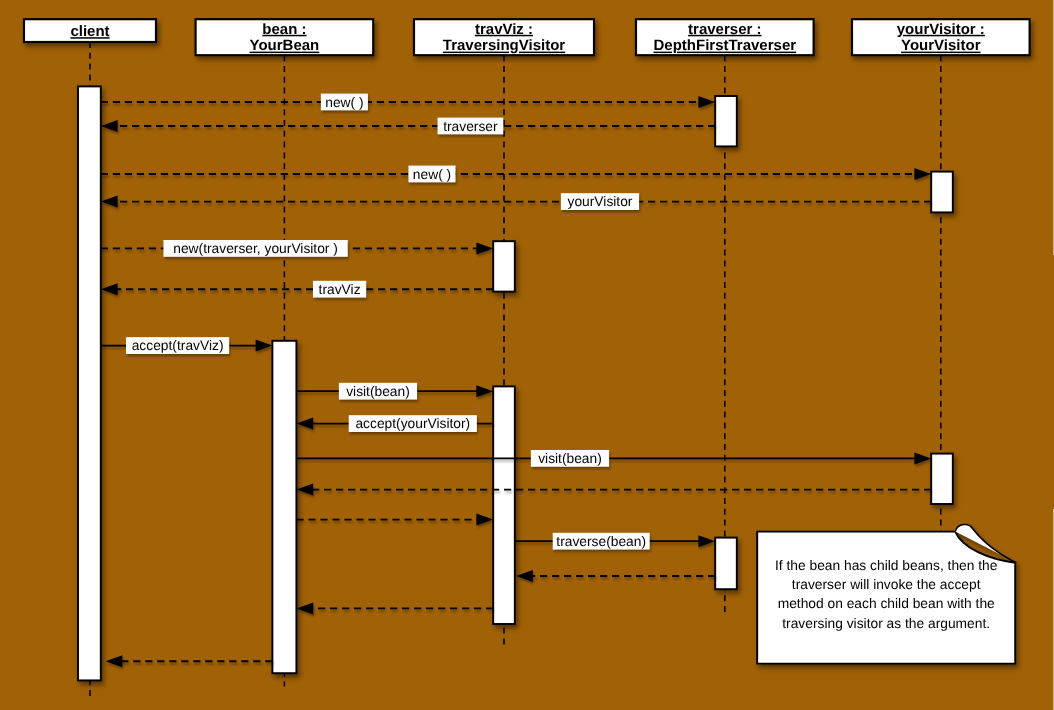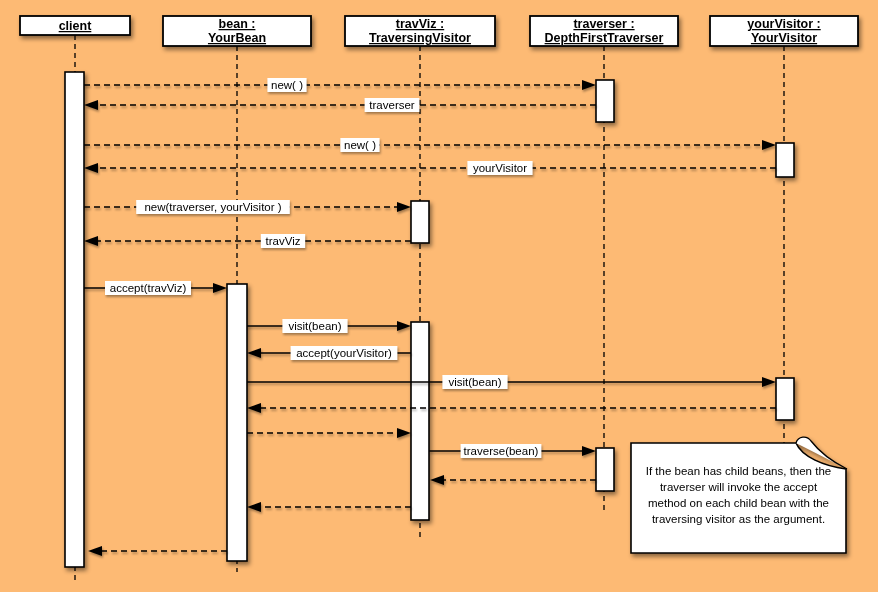--- a/index.html
+++ b/index.html
@@ -1,17 +1,17 @@
 <!DOCTYPE html>
 <html><head>
 <meta charset="utf-8">
 <style>
   html,body { margin:0; padding:0; background:#ffffff; }
   #stage {
-    position:relative; width:878px; height:592px; background:#fdba74;
+    position:relative; width:878px; height:592px; background:#a16207;
     font-family:"Liberation Sans", sans-serif; overflow:hidden;
   }
   svg { display:block; }
   .head-box   { fill:#ffffff; stroke:#000000; stroke-width:1.8; }
   .bar        { fill:#ffffff; stroke:#000000; stroke-width:1.6; }
   .lifeline   { stroke:#000000; stroke-width:1.3; stroke-dasharray:5 4; fill:none; }
   .msg-line-solid  { stroke:#000000; stroke-width:1.4; fill:none; }
   .msg-line-dashed { stroke:#000000; stroke-width:1.6; stroke-dasharray:6 4; fill:none; }
   .arrow-head { fill:#000000; stroke:none; }
   .label-bg   { fill:#ffffff; stroke:none; }

